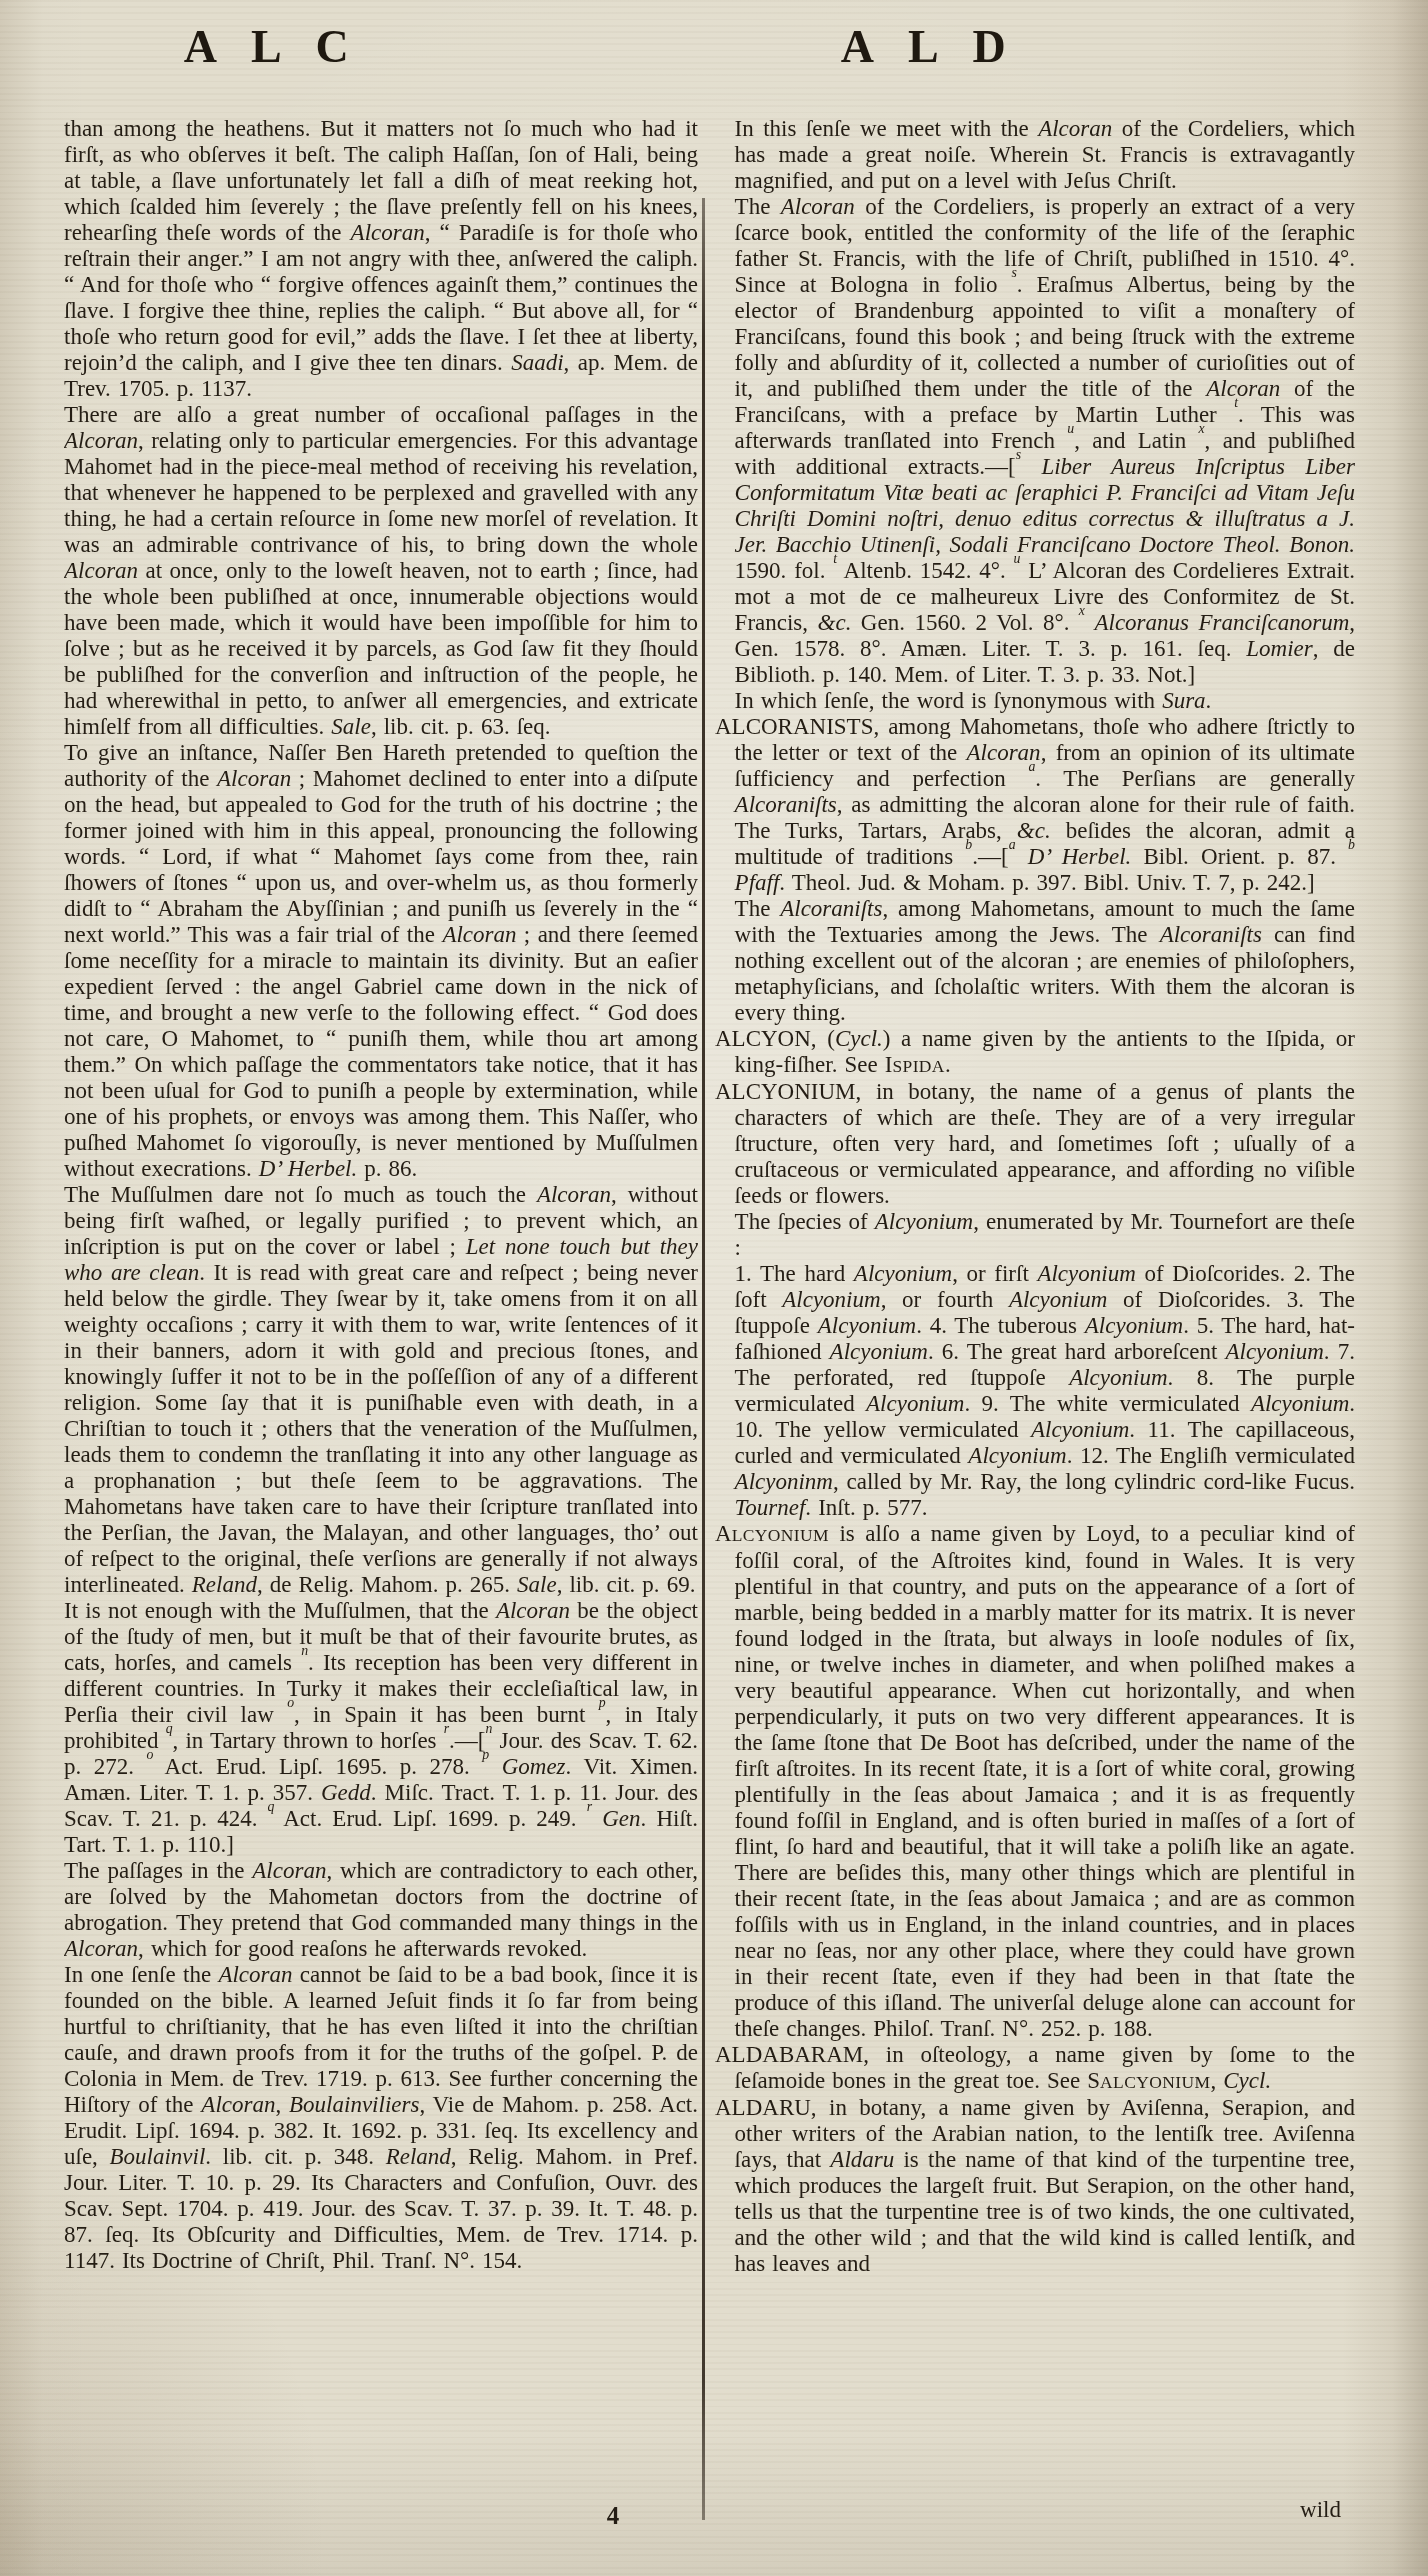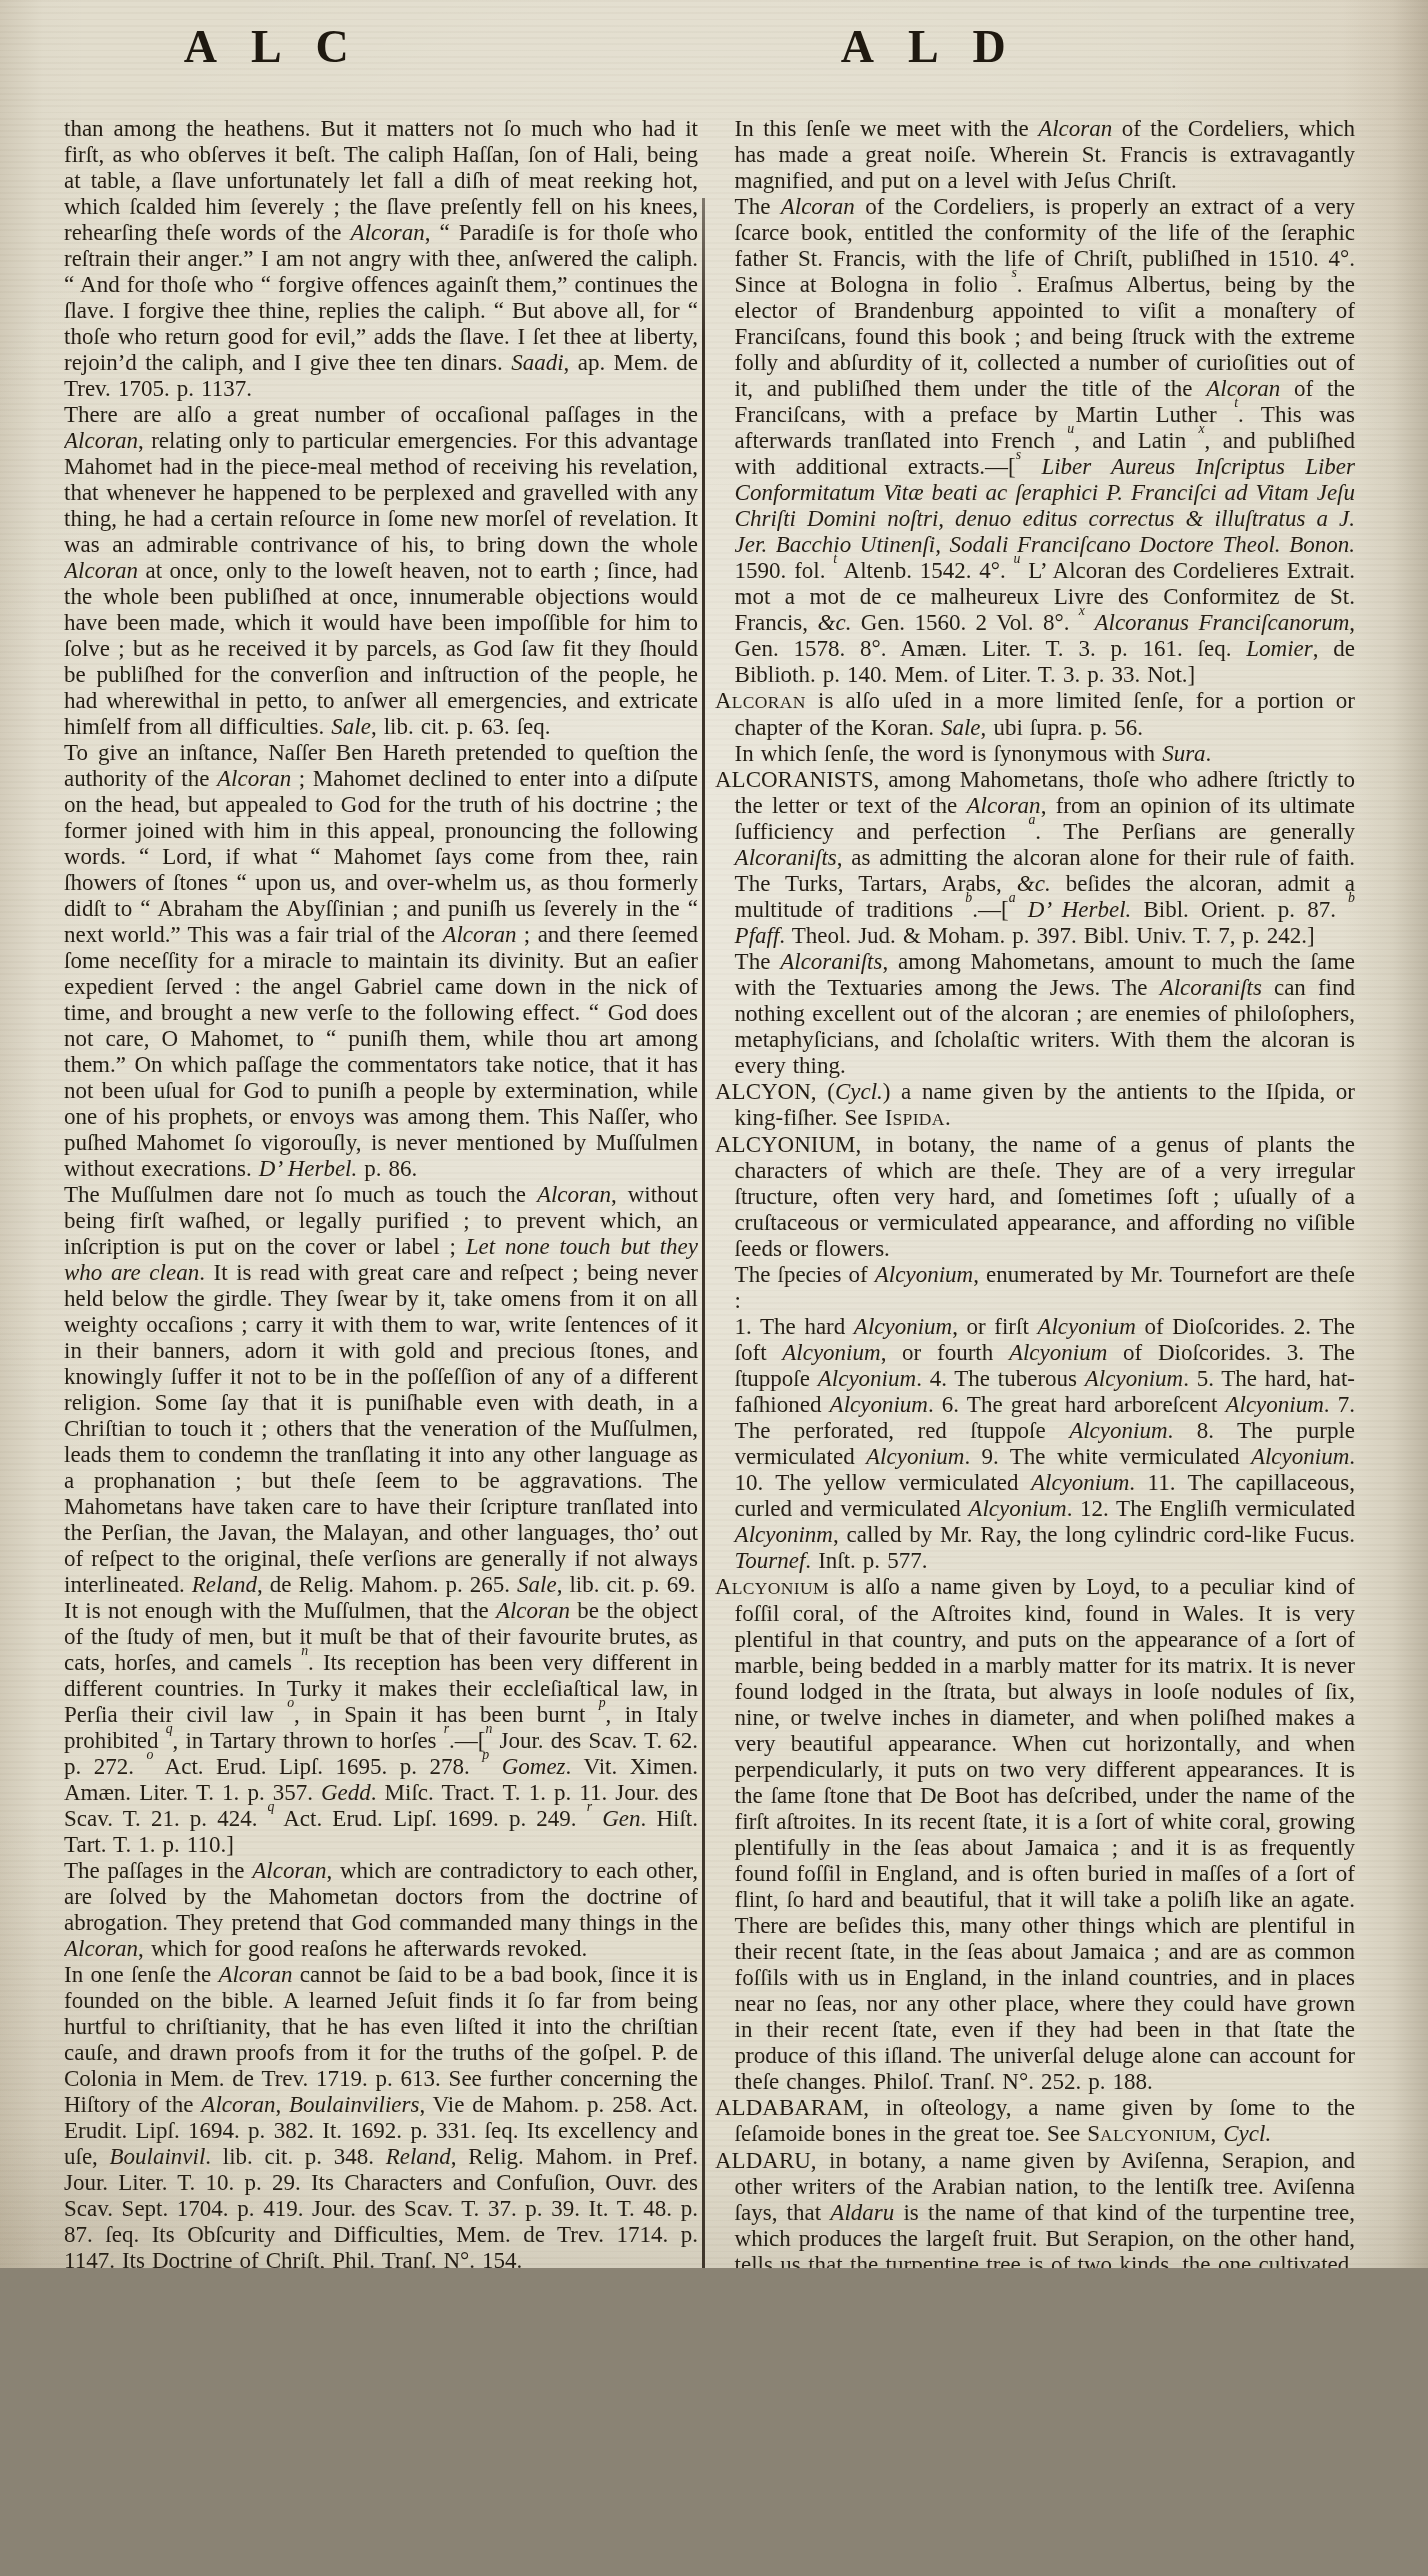--- a/index.html
+++ b/index.html
@@ -1,19 +1,19 @@
 <!DOCTYPE html>
 <html style="font-size:14.2px"><head>
 <meta charset="utf-8">
 <style>
   html, body { margin: 0; padding: 0; background: #8a8374; }
   .page {
     position: relative;
     width: 1428px;
-    height: 2268px;
+    height: 2576px;
     overflow: hidden;
     background:
       radial-gradient(ellipse 1068px 1424px at 48% 38%, rgba(255,255,255,0.30), rgba(255,255,255,0) 75%),
       radial-gradient(ellipse 445px 623px at 1% 99%, rgba(125,105,75,0.18), rgba(125,105,75,0) 70%),
       radial-gradient(ellipse 374px 534px at 100% 2%, rgba(170,140,110,0.12), rgba(170,140,110,0) 70%),
       linear-gradient(90deg, rgba(120,100,70,0.16) 0%, rgba(120,100,70,0.02) 3%, rgba(120,100,70,0) 6%, rgba(120,100,70,0) 94%, rgba(115,95,65,0.10) 97.5%, rgba(95,80,55,0.28) 100%),
       linear-gradient(0deg, rgba(110,95,70,0.12) 0%, rgba(110,95,70,0) 6%),
       repeating-linear-gradient(180deg, rgba(105,90,62,0.045) 0px, rgba(105,90,62,0.045) 1.8px, rgba(0,0,0,0) 1.8px, rgba(0,0,0,0) 6.2px),
       #e2ddcd;
     font-family: "Liberation Serif", "DejaVu Serif", serif;
@@ -100,21 +100,20 @@
     <p class="para flush">It is not enough with the Muſſulmen, that the <i>Alcoran</i> be the object of the ſtudy of men, but it muſt be that of their favourite brutes, as cats, horſes, and camels <sup>n</sup>.  Its reception has been very different in different countries.  In Turky it makes their eccleſiaſtical law, in Perſia their civil law <sup>o</sup>, in Spain it has been burnt <sup>p</sup>, in Italy prohibited <sup>q</sup>, in Tartary thrown to horſes <sup>r</sup>.—[<sup>n</sup> Jour. des Scav. T. 62. p. 272.  <sup>o</sup> Act. Erud. Lipſ. 1695. p. 278.  <sup>p</sup> <i>Gomez</i>. Vit. Ximen. Amæn. Liter. T. 1. p. 357.  <i>Gedd</i>. Miſc. Tract. T. 1. p. 11.  Jour. des Scav. T. 21. p. 424.  <sup>q</sup> Act. Erud. Lipſ. 1699. p. 249.  <sup>r</sup> <i>Gen</i>. Hiſt. Tart. T. 1. p. 110.]</p>
     <p class="para flush">The paſſages in the <i>Alcoran</i>, which are contradictory to each other, are ſolved by the Mahometan doctors from the doctrine of abrogation.  They pretend that God commanded many things in the <i>Alcoran</i>, which for good reaſons he afterwards revoked.</p>
     <p class="para flush">In one ſenſe the <i>Alcoran</i> cannot be ſaid to be a bad book, ſince it is founded on the bible.  A learned Jeſuit finds it ſo far from being hurtful to chriſtianity, that he has even liſted it into the chriſtian cauſe, and drawn proofs from it for the truths of the goſpel.  P. de Colonia in Mem. de Trev. 1719. p. 613.  See further concerning the Hiſtory of the <i>Alcoran</i>, <i>Boulainviliers</i>, Vie de Mahom. p. 258.  Act. Erudit. Lipſ. 1694. p. 382.  It. 1692. p. 331. ſeq.  Its excellency and uſe, <i>Boulainvil</i>. lib. cit. p. 348.  <i>Reland</i>, Relig. Mahom. in Pref. Jour. Liter. T. 10. p. 29.  Its Characters and Confuſion, Ouvr. des Scav. Sept. 1704. p. 419.  Jour. des Scav. T. 37. p. 39.  It. T. 48. p. 87. ſeq.  Its Obſcurity and Difficulties, Mem. de Trev. 1714. p. 1147.  Its Doctrine of Chriſt, Phil. Tranſ. N°. 154.</p>
   </div>
 
   <div class="rule"></div>
 
   <div class="col col-right">
     <p class="para sub">In this ſenſe we meet with the <i>Alcoran</i> of the Cordeliers, which has made a great noiſe.  Wherein St. Francis is extravagantly magnified, and put on a level with Jeſus Chriſt.</p>
     <p class="para sub">The <i>Alcoran</i> of the Cordeliers, is properly an extract of a very ſcarce book, entitled the conformity of the life of the ſeraphic father St. Francis, with the life of Chriſt, publiſhed in 1510. 4°.  Since at Bologna in folio <sup>s</sup>.  Eraſmus Albertus, being by the elector of Brandenburg appointed to viſit a monaſtery of Franciſcans, found this book ; and being ſtruck with the extreme folly and abſurdity of it, collected a number of curioſities out of it, and publiſhed them under the title of the <i>Alcoran</i> of the Franciſcans, with a preface by Martin Luther <sup>t</sup>.  This was afterwards tranſlated into French <sup>u</sup>, and Latin <sup>x</sup>, and publiſhed with additional extracts.—[<sup>s</sup> <i>Liber Aureus Inſcriptus Liber Conformitatum Vitæ beati ac ſeraphici P. Franciſci ad Vitam Jeſu Chriſti Domini noſtri, denuo editus correctus &amp; illuſtratus a J. Jer. Bacchio Utinenſi, Sodali Franciſcano Doctore Theol. Bonon.</i> 1590. fol.  <sup>t</sup> Altenb. 1542. 4°.  <sup>u</sup> L’ Alcoran des Cordelieres Extrait. mot a mot de ce malheureux Livre des Conformitez de St. Francis, <i>&amp;c.</i> Gen. 1560. 2 Vol. 8°.  <sup>x</sup> <i>Alcoranus Franciſcanorum</i>, Gen. 1578. 8°.  Amæn. Liter. T. 3. p. 161. ſeq.  <i>Lomier</i>, de Biblioth. p. 140.  Mem. of Liter. T. 3. p. 33. Not.]</p>
-    <p class="para entry">A<span class="sc">LCORAN</span> is alſo uſed in a more limited ſenſe, for a portion or chapter of the Koran.  <i>Sale</i>, ubi ſupra. p. 56.</p>
     <p class="para sub">In which ſenſe, the word is ſynonymous with <i>Sura</i>.</p>
     <p class="para entry">ALCORANISTS, among Mahometans, thoſe who adhere ſtrictly to the letter or text of the <i>Alcoran</i>, from an opinion of its ultimate ſufficiency and perfection <sup>a</sup>.  The Perſians are generally <i>Alcoraniſts</i>, as admitting the alcoran alone for their rule of faith.  The Turks, Tartars, Arabs, <i>&amp;c.</i> beſides the alcoran, admit a multitude of traditions <sup>b</sup>.—[<sup>a</sup> <i>D’ Herbel.</i> Bibl. Orient.  p. 87.  <sup>b</sup> <i>Pfaff</i>. Theol. Jud. &amp; Moham. p. 397.  Bibl. Univ. T. 7, p. 242.]</p>
     <p class="para sub">The <i>Alcoraniſts</i>, among Mahometans, amount to much the ſame with the Textuaries among the Jews.  The <i>Alcoraniſts</i> can find nothing excellent out of the alcoran ; are enemies of philoſophers, metaphyſicians, and ſcholaſtic writers.  With them the alcoran is every thing.</p>
     <p class="para entry">ALCYON, (<i>Cycl.</i>) a name given by the antients to the Iſpida, or king-fiſher.  See I<span class="sc">SPIDA</span>.</p>
     <p class="para entry">ALCYONIUM, in botany, the name of a genus of plants the characters of which are theſe.  They are of a very irregular ſtructure, often very hard, and ſometimes ſoft ; uſually of a cruſtaceous or vermiculated appearance, and affording no viſible ſeeds or flowers.</p>
     <p class="para sub">The ſpecies of <i>Alcyonium</i>, enumerated by Mr. Tournefort are theſe :</p>
     <p class="para sub">1. The hard <i>Alcyonium</i>, or firſt <i>Alcyonium</i> of Dioſcorides. 2. The ſoft <i>Alcyonium</i>, or fourth <i>Alcyonium</i> of Dioſcorides. 3. The ſtuppoſe <i>Alcyonium</i>.  4. The tuberous <i>Alcyonium</i>. 5. The hard, hat-faſhioned <i>Alcyonium</i>.  6. The great hard arboreſcent <i>Alcyonium</i>.  7. The perforated, red ſtuppoſe <i>Alcyonium</i>.  8. The purple vermiculated <i>Alcyonium</i>.  9. The white vermiculated <i>Alcyonium</i>.  10. The yellow vermiculated <i>Alcyonium</i>.  11. The capillaceous, curled and vermiculated <i>Alcyonium</i>.  12. The Engliſh vermiculated <i>Alcyoninm</i>, called by Mr. Ray, the long cylindric cord-like Fucus.  <i>Tournef</i>. Inſt. p. 577.</p>
     <p class="para entry">A<span class="sc">LCYONIUM</span> is alſo a name given by Loyd, to a peculiar kind of foſſil coral, of the Aſtroites kind, found in Wales.  It is very plentiful in that country, and puts on the appearance of a ſort of marble, being bedded in a marbly matter for its matrix. It is never found lodged in the ſtrata, but always in looſe nodules of ſix, nine, or twelve inches in diameter, and when poliſhed makes a very beautiful appearance.  When cut horizontally, and when perpendicularly, it puts on two very different appearances.  It is the ſame ſtone that De Boot has deſcribed, under the name of the firſt aſtroites.  In its recent ſtate, it is a ſort of white coral, growing plentifully in the ſeas about Jamaica ; and it is as frequently found foſſil in England, and is often buried in maſſes of a ſort of flint, ſo hard and beautiful, that it will take a poliſh like an agate. There are beſides this, many other things which are plentiful in their recent ſtate, in the ſeas about Jamaica ; and are as common foſſils with us in England, in the inland countries, and in places near no ſeas, nor any other place, where they could have grown in their recent ſtate, even if they had been in that ſtate the produce of this iſland.  The univerſal deluge alone can account for theſe changes.  Philoſ. Tranſ. N°. 252. p. 188.</p>
     <p class="para entry">ALDABARAM, in oſteology, a name given by ſome to the ſeſamoide bones in the great toe.  See S<span class="sc">ALCYONIUM</span>, <i>Cycl.</i></p>
     <p class="para entry">ALDARU, in botany, a name given by Aviſenna, Serapion, and other writers of the Arabian nation, to the lentiſk tree.  Aviſenna ſays, that <i>Aldaru</i> is the name of that kind of the turpentine tree, which produces the largeſt fruit. But Serapion, on the other hand, tells us that the turpentine tree is of two kinds, the one cultivated, and the other wild ; and that the wild kind is called lentiſk, and has leaves and</p>

